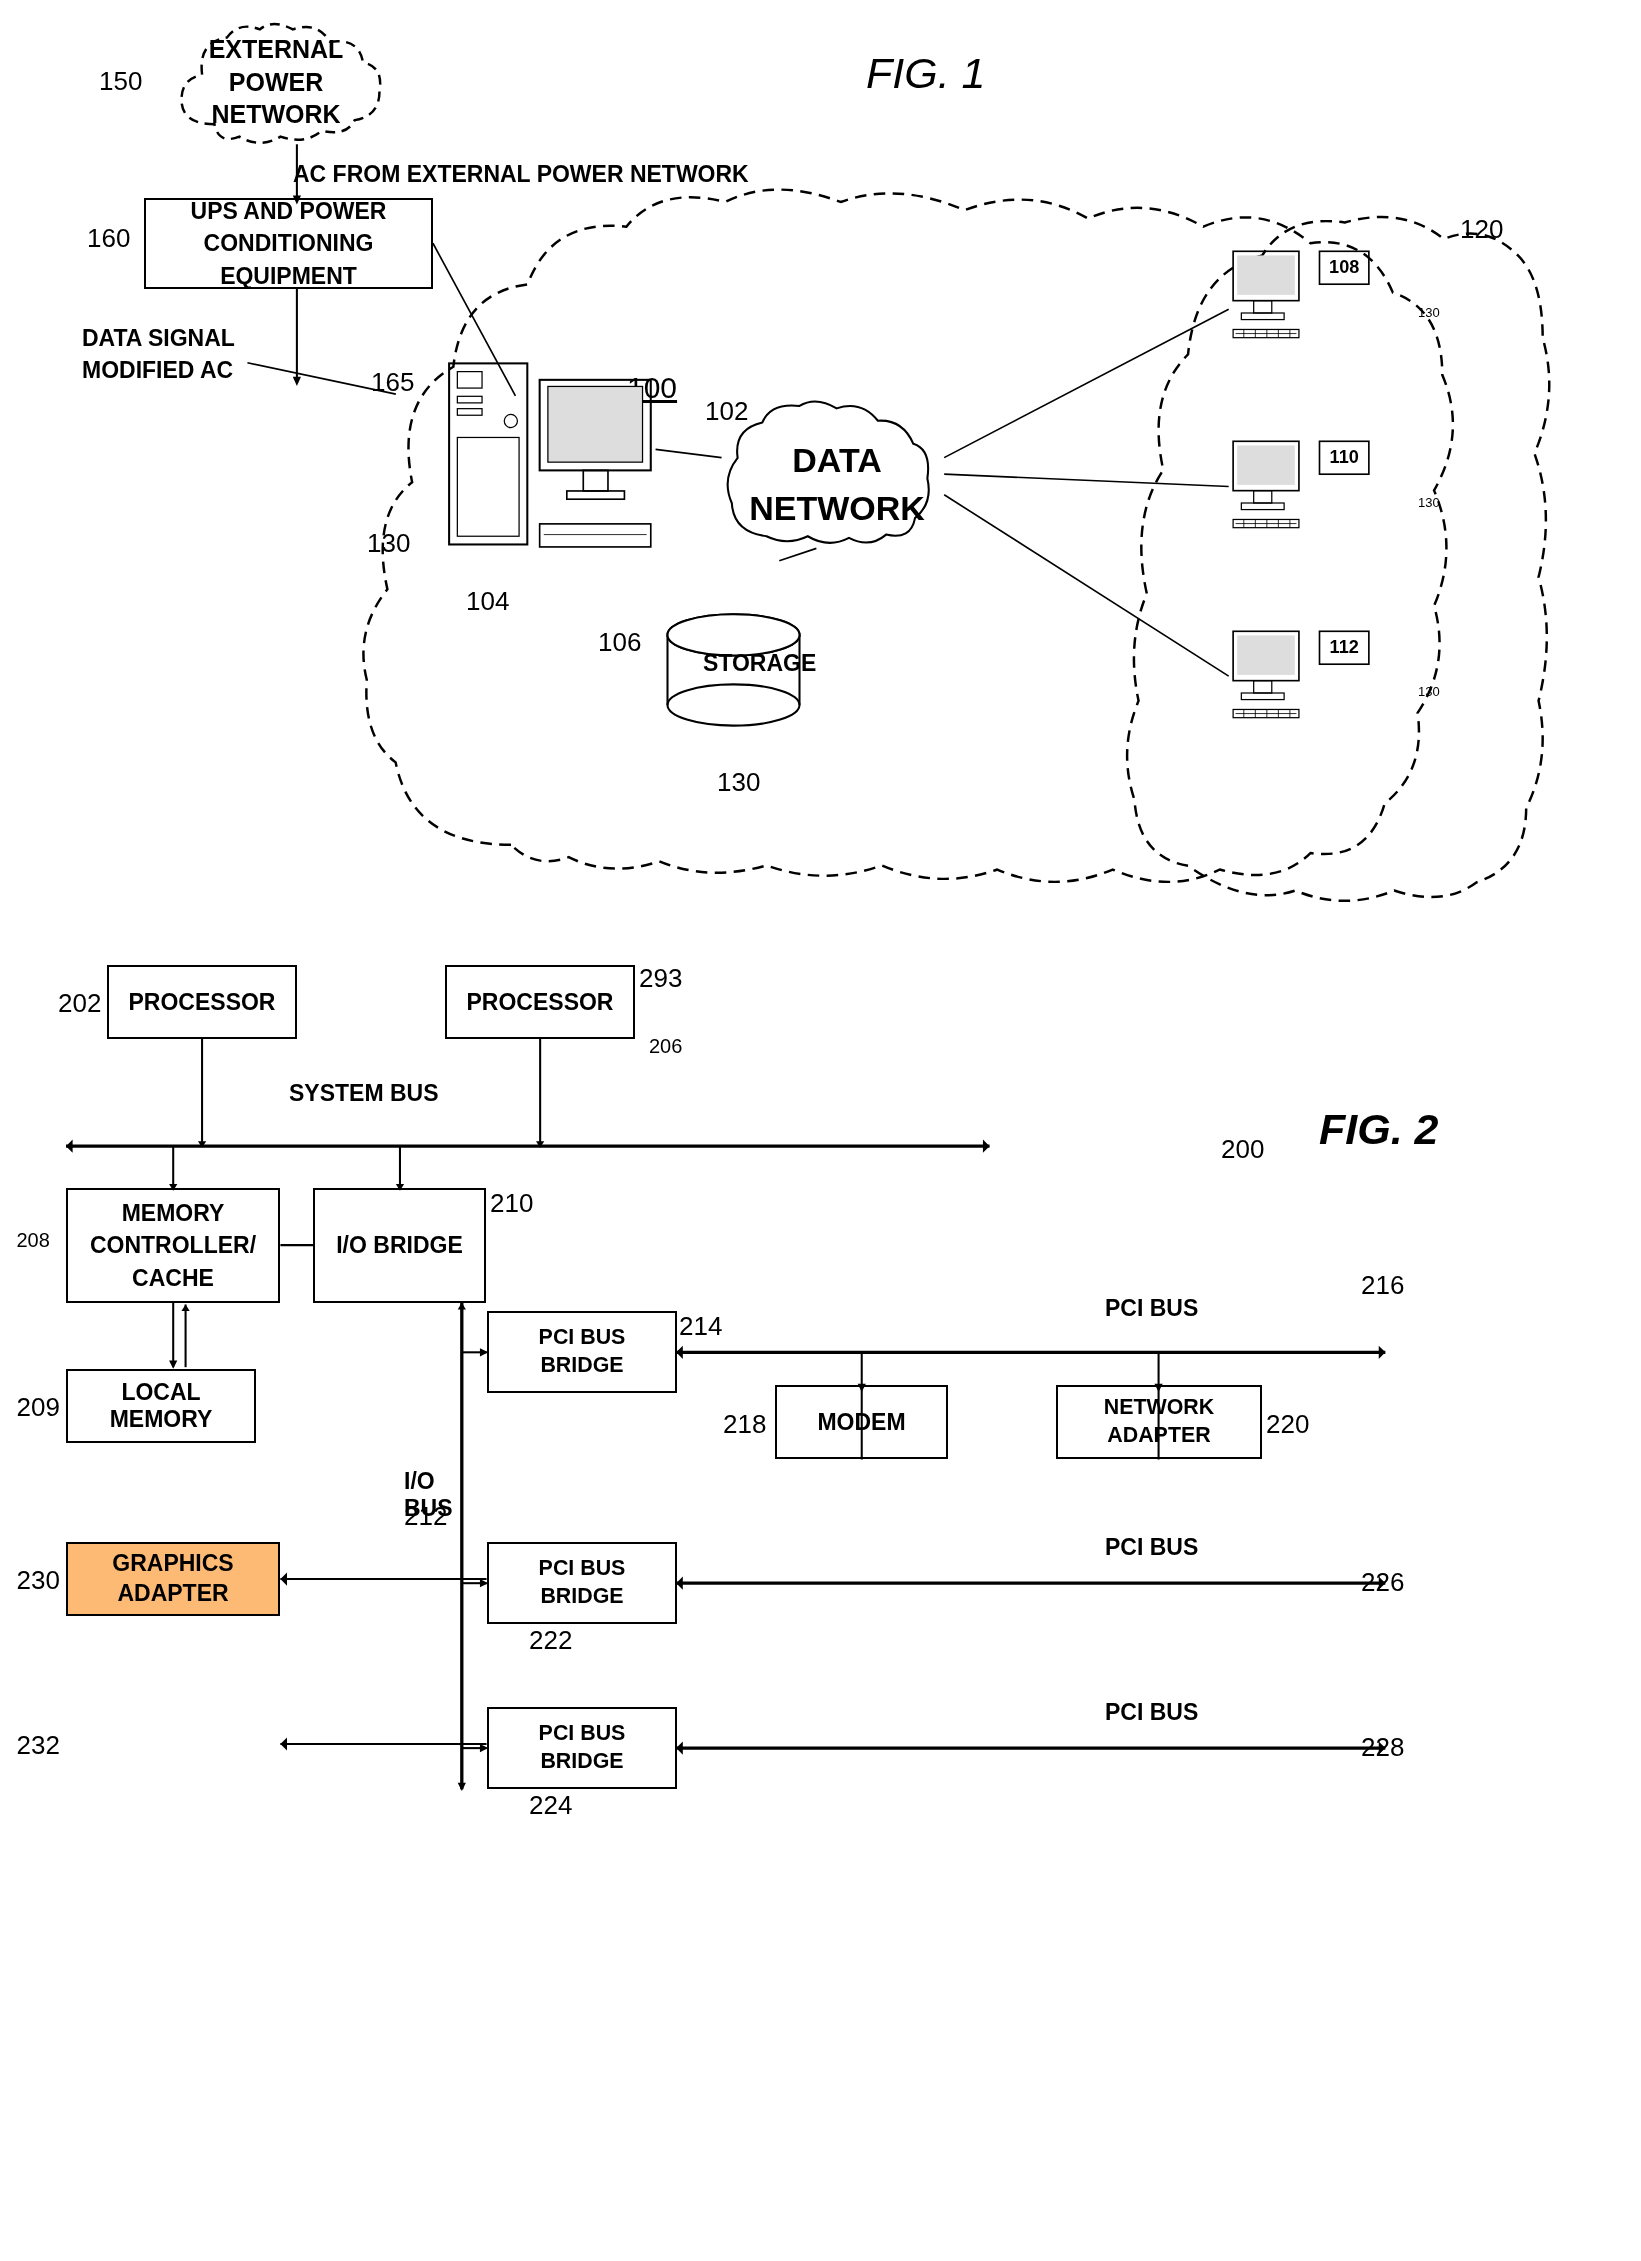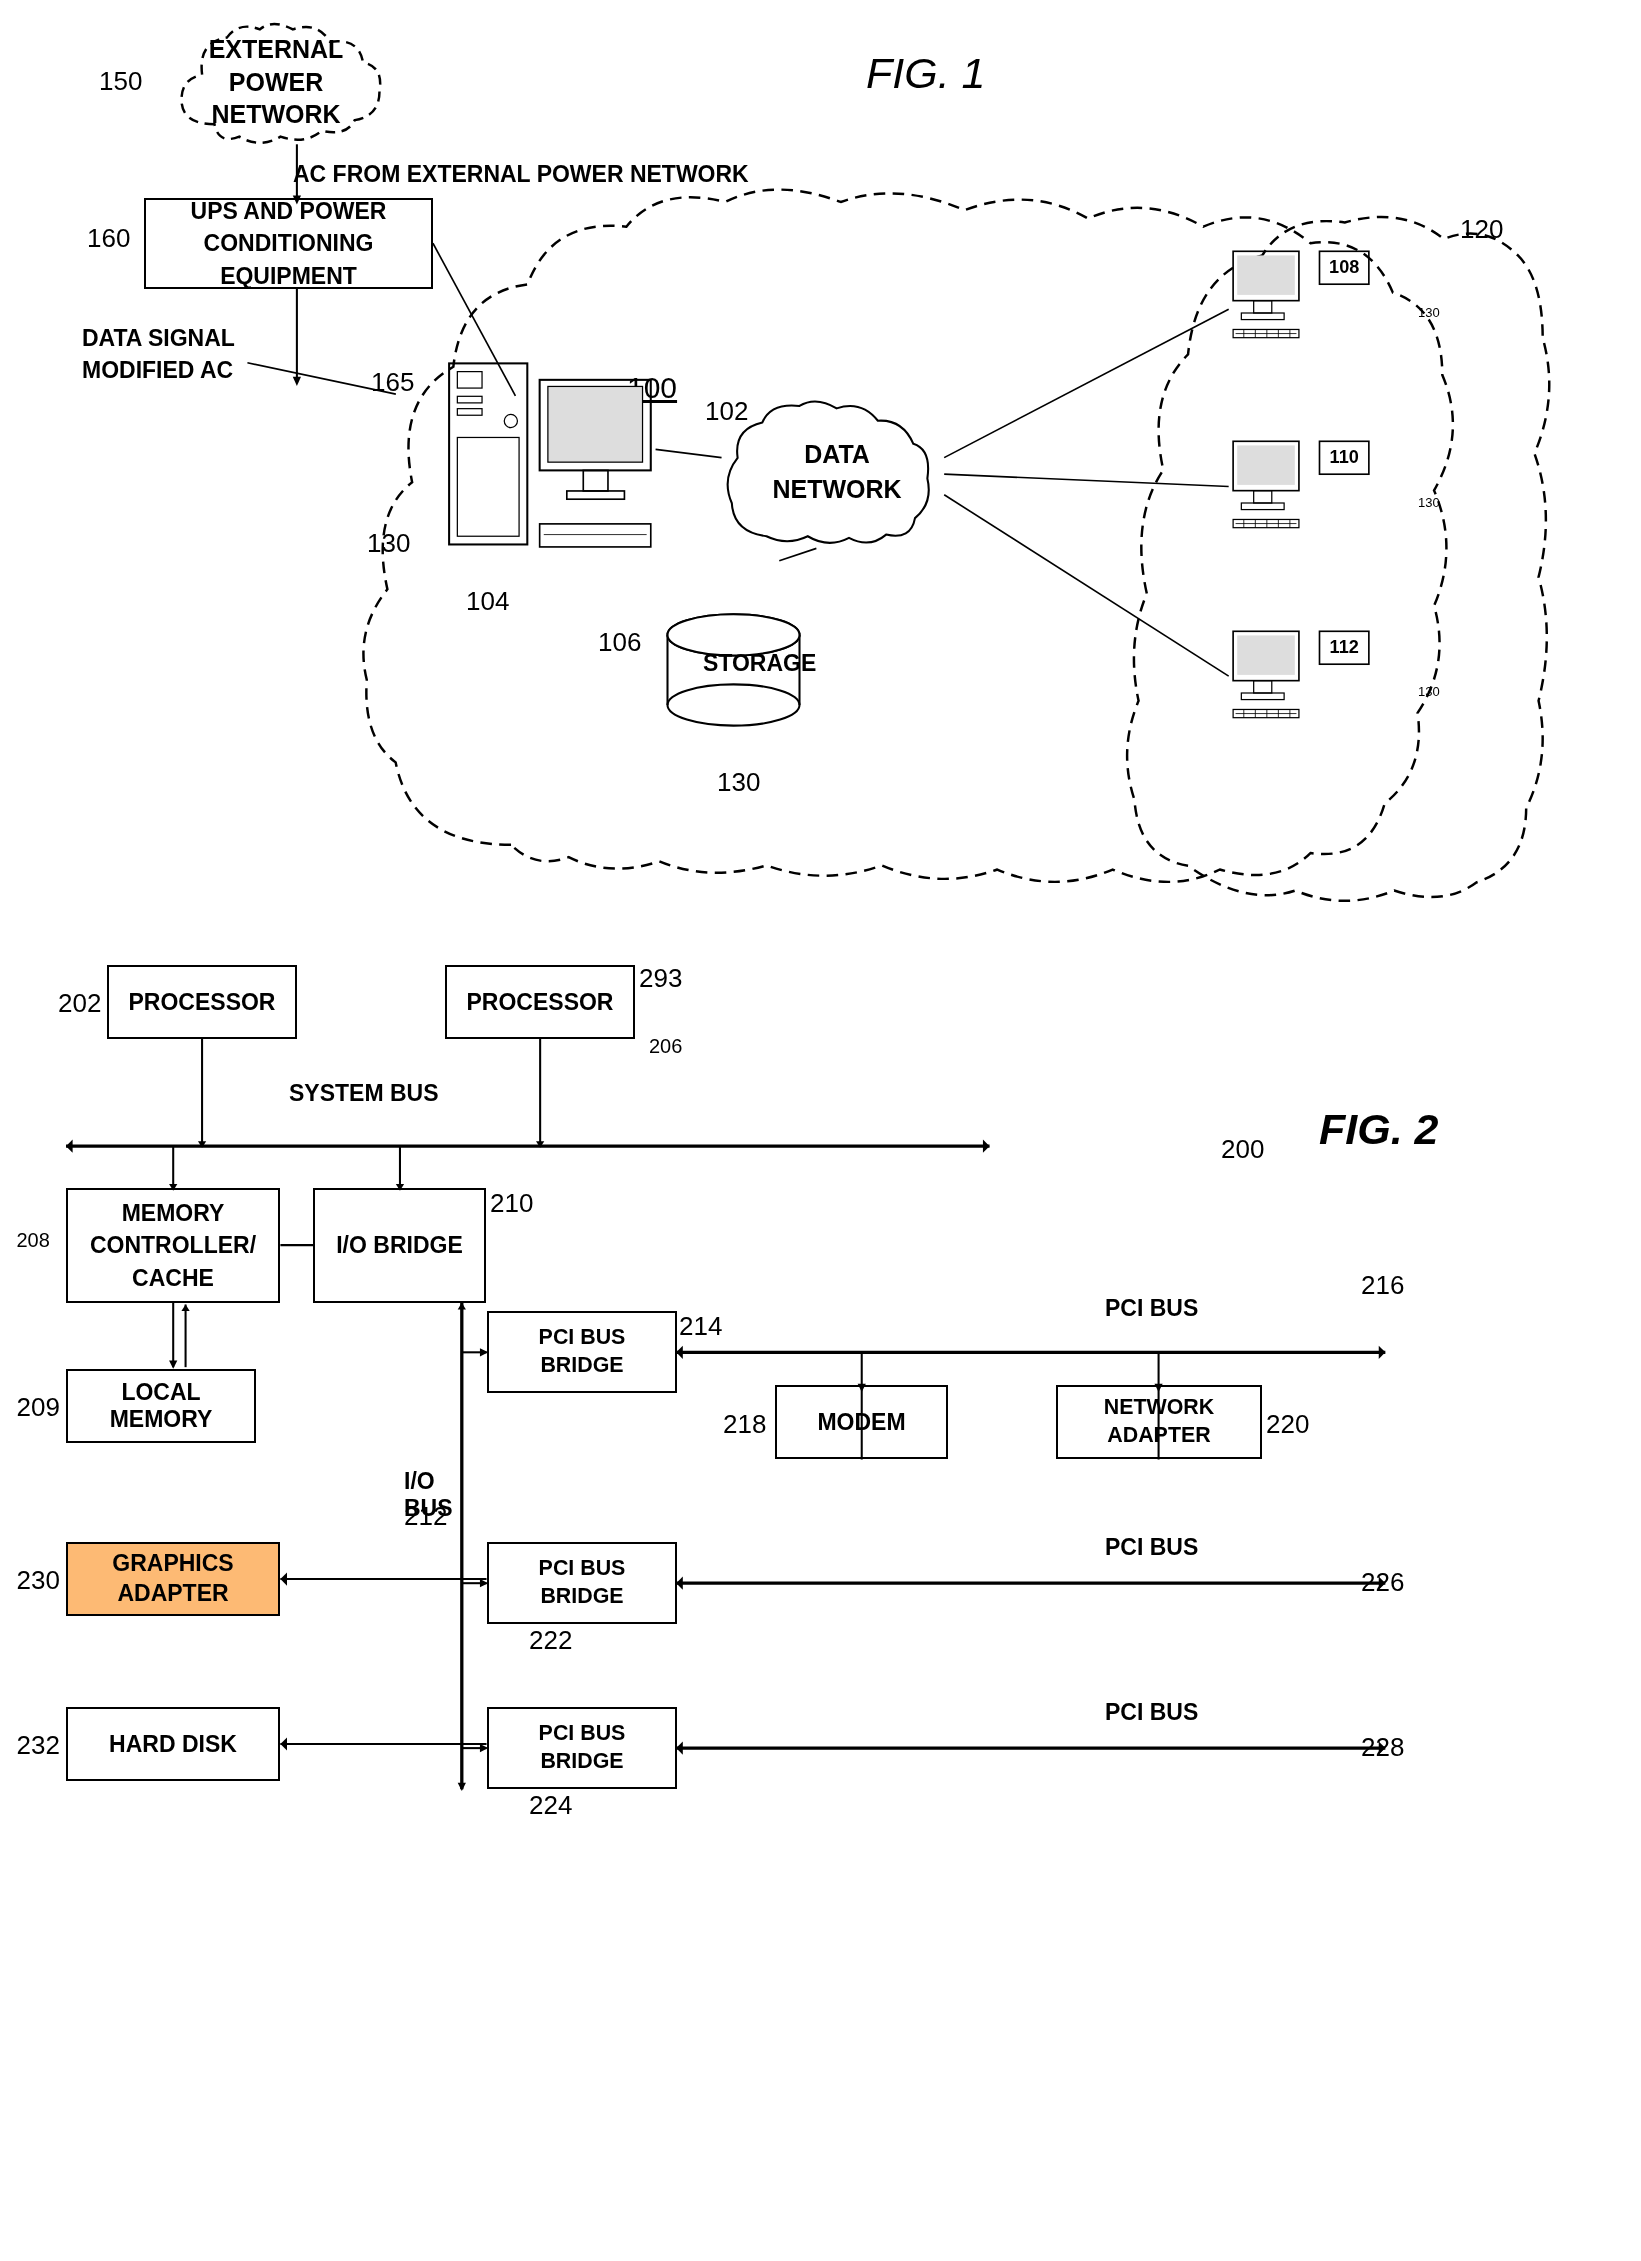--- a/index.html
+++ b/index.html
@@ -139,21 +139,21 @@
       top: 396px;
       left: 717px;
       width: 231px;
       height: 165px;
     }
     .cloud-data-network svg { width: 100%; height: 100%; }
     .label-data-network {
       position: absolute;
       top: 437px;
       left: 738px;
-      font-size: 25px;
+      font-size: 34px;
       font-weight: bold;
       text-align: center;
       width: 198px;
       line-height: 1.4;
     }
     .label-102 {
       position: absolute;
       top: 396px;
       left: 705px;
       font-size: 26px;
@@ -752,21 +752,20 @@
 
   <div class="box-graphics">GRAPHICS<br>ADAPTER</div>
   <div class="label-230">230</div>
 
   <div class="box-pci-bridge222">PCI BUS<br>BRIDGE</div>
   <div class="label-222">222</div>
 
   <div class="label-pci-bus-226">PCI BUS</div>
   <div class="label-226">226</div>
 
-  <div class="box-hard-disk">HARD DISK</div>
   <div class="label-232">232</div>
 
   <div class="box-pci-bridge224">PCI BUS<br>BRIDGE</div>
   <div class="label-224">224</div>
 
   <div class="label-pci-bus-228">PCI BUS</div>
   <div class="label-228">228</div>
 
   <svg class="arrows-svg" xmlns="http://www.w3.org/2000/svg" viewBox="0 0 1990 2742" width="1641" height="2261">
     <defs>

